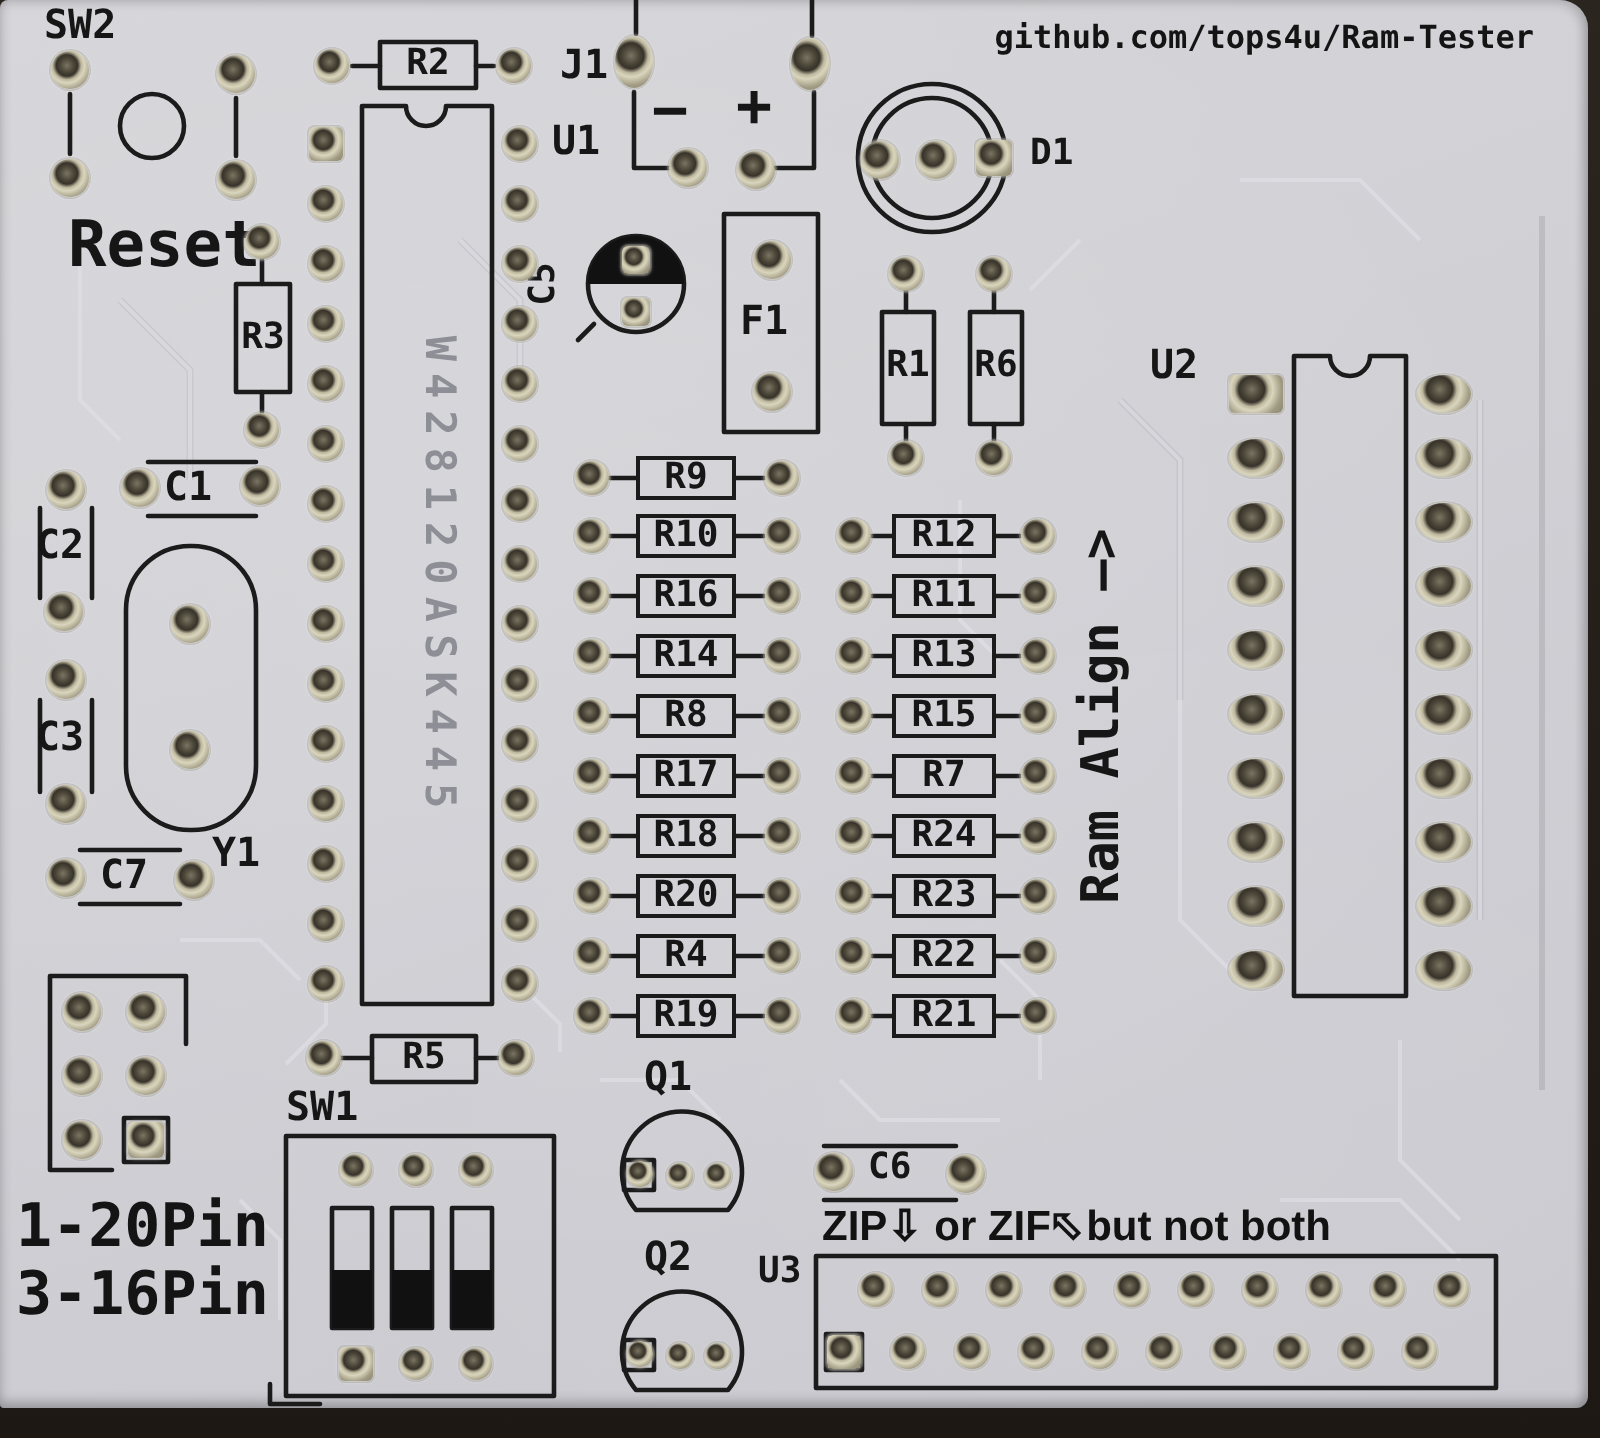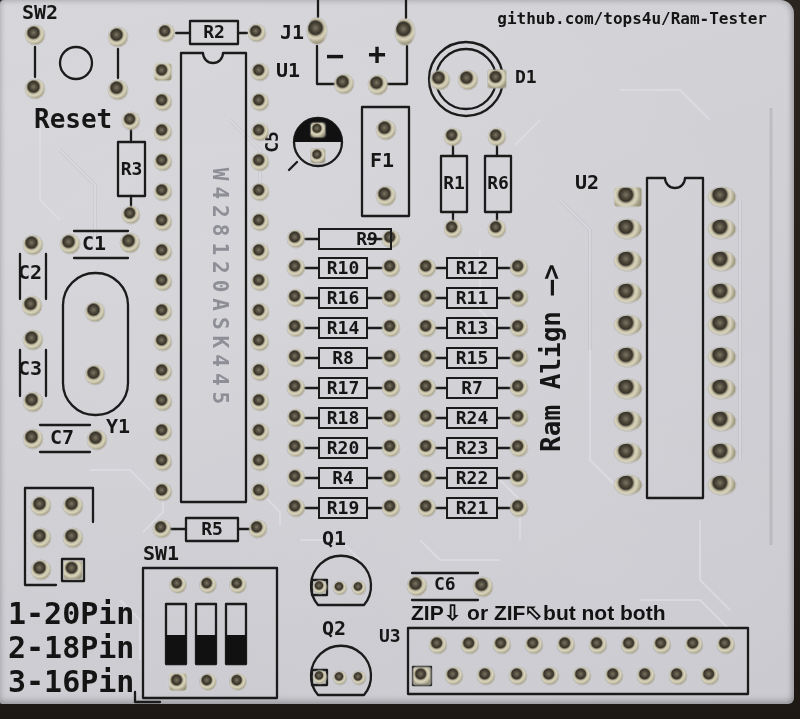--- a/index.html
+++ b/index.html
@@ -16,21 +16,21 @@
       linear-gradient(160deg,#d6d6da 0%,#d0d0d5 45%,#c9c9cf 100%);
     border-radius:4px 14px 6px 2px;
     box-shadow:inset 0 -3px 6px rgba(0,0,0,.25), inset -3px 2px 5px rgba(0,0,0,.12);
   }
   svg{position:absolute;left:0;top:0;}
   .silk{stroke:#1b1b1b;stroke-width:2.3;fill:none;stroke-linecap:round;stroke-linejoin:round;}
   .silk-fill{fill:#111;stroke:none;}
   .trace{stroke:#e0e0e6;stroke-width:2;fill:none;opacity:.65;}
   .trace2{stroke:rgba(0,0,0,.06);stroke-width:3.5;fill:none;}
   .lbl{position:absolute;font-weight:bold;color:#161616;white-space:pre;line-height:1.05;}
-  .fs18{font-size:18px}.fs20{font-size:20px}.fs26{font-size:26px}.fs30{font-size:30px}
+  .fs18{font-size:18px}.fs20{font-size:20px}.fs26{font-size:32px}.fs30{font-size:30px}
   .boxlbl{display:flex;align-items:center;justify-content:center;text-align:center;}
   .pad{position:absolute;transform:translate(-50%,-50%);border-radius:50%;
     background:radial-gradient(circle at 42% 38%, #7a7463 0%, #4a4537 22%, #37332a 33%, #bdb79e 44%, #dad5bd 54%, #a19b84 76%, #8b866f 100%);
     box-shadow:0 0 2px rgba(255,255,255,.85), 0 0 0 1px rgba(110,105,90,.35);}
   .pad.sq{border-radius:3px;}
   .rbox{position:absolute;border:2.3px solid #1b1b1b;background:transparent;}
   .credits{position:absolute;right:27px;top:6px;text-align:right;font-size:16px;font-weight:bold;color:#141414;line-height:26px;}
   .zipline{position:absolute;left:411px;top:601px;font-family:"Liberation Sans",sans-serif;font-weight:bold;font-size:21px;color:#121212;white-space:pre;}
   .nw-arrow{display:inline-block;transform:rotate(-45deg);}
   .icmark{position:absolute;left:79px;top:276px;width:280px;height:26px;text-align:center;
@@ -173,21 +173,20 @@
   <div class="lbl fs20" style="left:143px;top:543px">SW1</div>
   <div class="lbl fs20" style="left:322px;top:528px">Q1</div>
   <div class="lbl fs20" style="left:322px;top:618px">Q2</div>
   <div class="lbl fs18" style="left:434px;top:575px">C6</div>
   <div class="lbl fs18" style="left:379px;top:627px">U3</div>
 
   <div class="zipline"><span>ZIP</span><span>⇩</span><span> or ZIF</span><span class="nw-arrow">⇧</span><span>but not both</span></div>
 
   <div class="legend">
     <div>1-20Pin</div>
-    <div>2-18Pin</div>
     <div>3-16Pin</div>
   </div>
 
   <div id="pads">
       <div class="pad" style="left: 35px; top: 35px; width: 19px; height: 19px;"></div>
       <div class="pad" style="left: 118px; top: 37px; width: 19px; height: 19px;"></div>
       <div class="pad" style="left: 35px; top: 89px; width: 19px; height: 19px;"></div>
       <div class="pad" style="left: 118px; top: 90px; width: 19px; height: 19px;"></div>
       <div class="pad" style="left: 166px; top: 33px; width: 17px; height: 17px;"></div>
       <div class="pad" style="left: 257px; top: 33px; width: 17px; height: 17px;"></div>
@@ -342,21 +341,21 @@
       <div class="pad" style="left: 519px; top: 388px; width: 17px; height: 17px;"></div>
       <div class="pad" style="left: 427px; top: 418px; width: 17px; height: 17px;"></div>
       <div class="pad" style="left: 519px; top: 418px; width: 17px; height: 17px;"></div>
       <div class="pad" style="left: 427px; top: 448px; width: 17px; height: 17px;"></div>
       <div class="pad" style="left: 519px; top: 448px; width: 17px; height: 17px;"></div>
       <div class="pad" style="left: 427px; top: 478px; width: 17px; height: 17px;"></div>
       <div class="pad" style="left: 519px; top: 478px; width: 17px; height: 17px;"></div>
       <div class="pad" style="left: 427px; top: 508px; width: 17px; height: 17px;"></div>
       <div class="pad" style="left: 519px; top: 508px; width: 17px; height: 17px;"></div>
     </div>
-<div class="rbox boxlbl lbl fs18" style="left: 318px; top: 228px; width: 46px; height: 18px; padding-left: 24px;">R9</div>
+<div class="rbox boxlbl lbl fs18" style="left: 318px; top: 228px; width: 46px; height: 18px;">R9</div>
     <div class="rbox boxlbl lbl fs18" style="left: 318px; top: 257px; width: 46px; height: 18px;">R10</div>
     <div class="rbox boxlbl lbl fs18" style="left: 318px; top: 287px; width: 46px; height: 18px;">R16</div>
     <div class="rbox boxlbl lbl fs18" style="left: 318px; top: 317px; width: 46px; height: 18px;">R14</div>
     <div class="rbox boxlbl lbl fs18" style="left: 318px; top: 347px; width: 46px; height: 18px;">R8</div>
     <div class="rbox boxlbl lbl fs18" style="left: 318px; top: 377px; width: 46px; height: 18px;">R17</div>
     <div class="rbox boxlbl lbl fs18" style="left: 318px; top: 407px; width: 46px; height: 18px;">R18</div>
     <div class="rbox boxlbl lbl fs18" style="left: 318px; top: 437px; width: 46px; height: 18px; text-align: center;">R20</div>
     <div class="rbox boxlbl lbl fs18" style="left: 318px; top: 467px; width: 46px; height: 18px;">R4</div>
     <div class="rbox boxlbl lbl fs18" style="left: 318px; top: 497px; width: 46px; height: 18px;">R19</div>
     <div class="rbox boxlbl lbl fs18" style="left: 446px; top: 257px; width: 48px; height: 18px;">R12</div>

